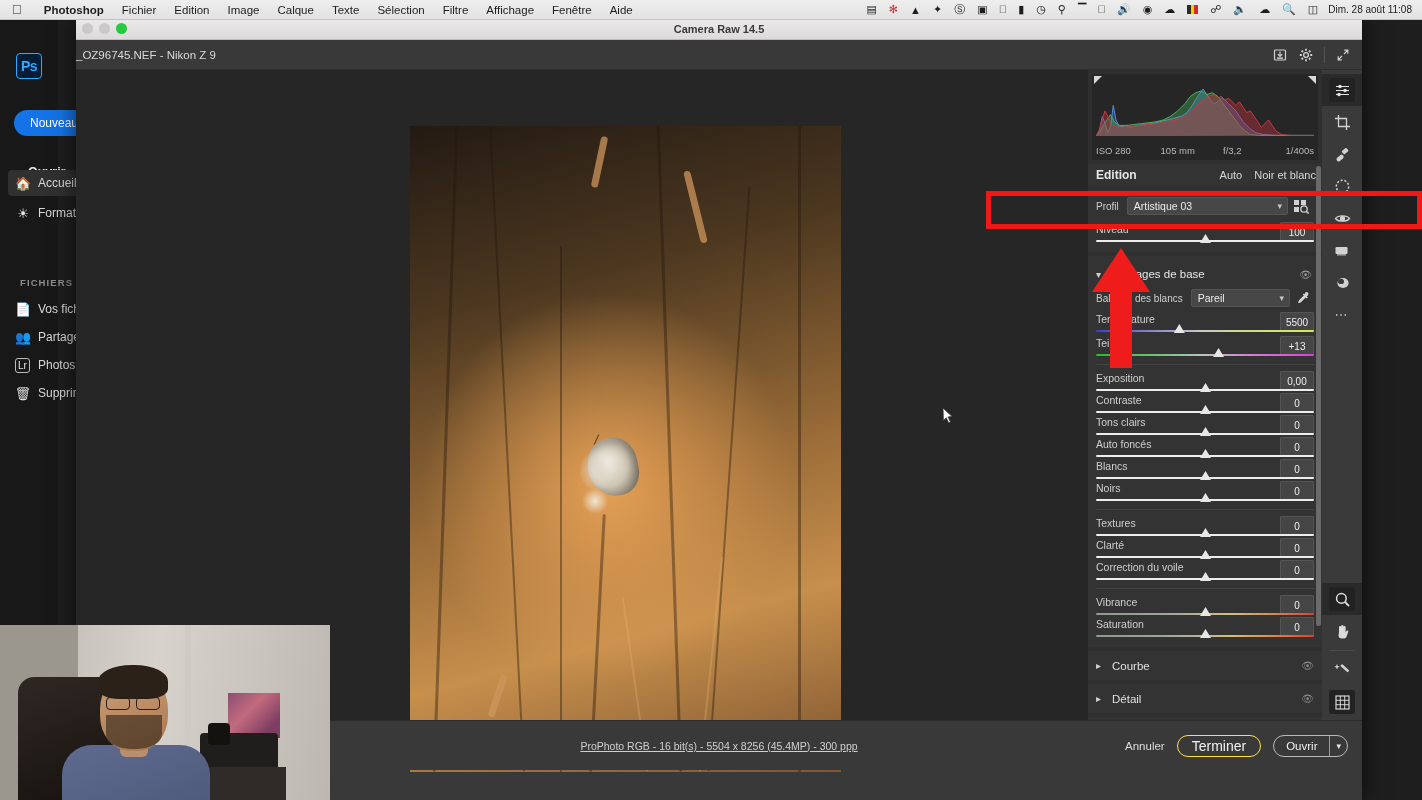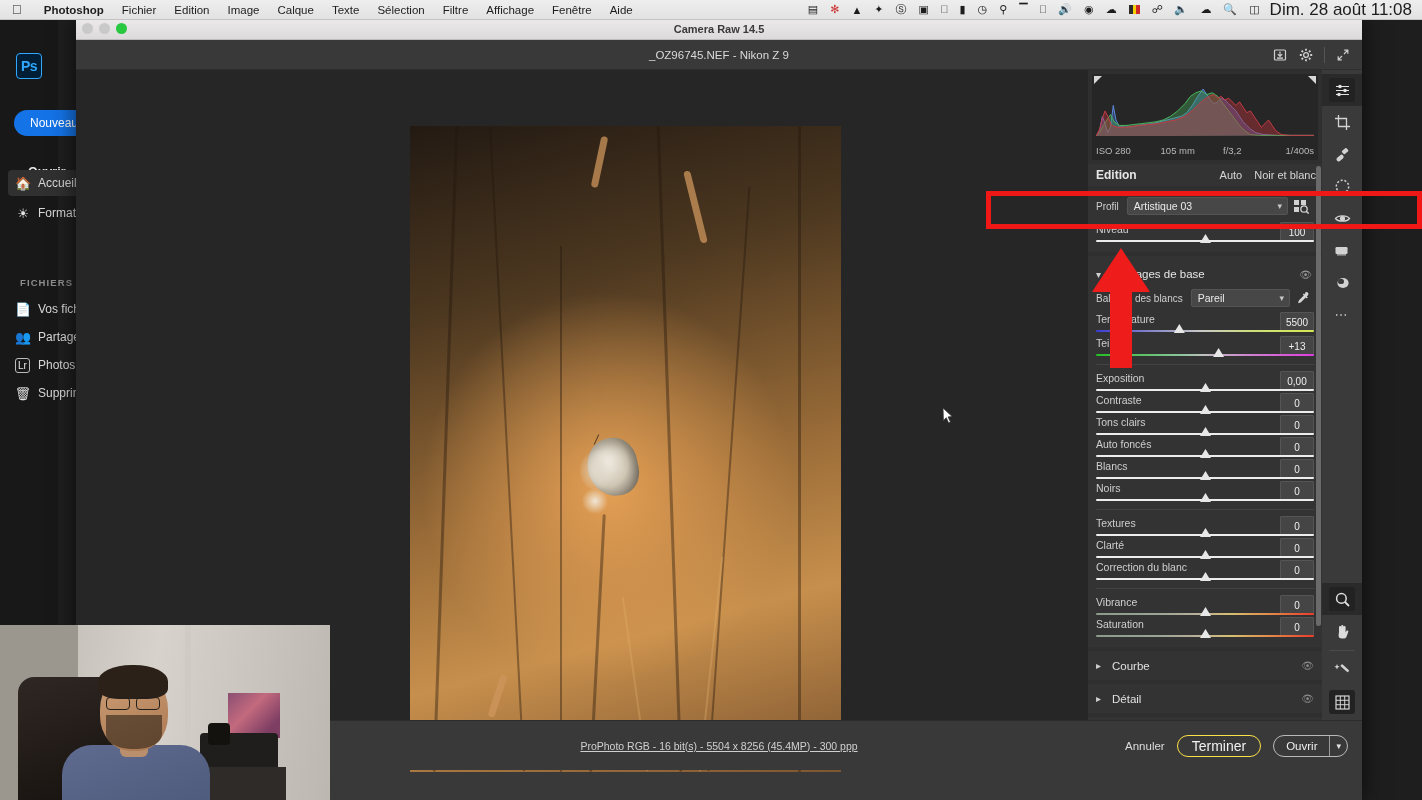--- a/index.html
+++ b/index.html
@@ -16,21 +16,21 @@
     background:linear-gradient(#eeeeee,#e2e2e2);
     border-bottom:1px solid #c3c3c3;
     display:flex; align-items:center; color:#1d1d1d; font-size:11.5px;
     z-index:60;
   }
   #menubar .apple { margin:0 13px 0 12px; font-size:13px; line-height:1; }
   #menubar .mi { padding:0 9px; white-space:nowrap; }
   #menubar .mi.bold { font-weight:bold; }
   #menubar .spacer { flex:1; }
   #menubar .sysi { padding:0 6px; font-size:11px; display:flex; align-items:center; }
-  #menubar .clock { padding:0 10px 0 4px; font-size:17px; white-space:nowrap; }
+  #menubar .clock { padding:0 10px 0 4px; font-size:10px; white-space:nowrap; }
 
   
   #ps-home { position:absolute; left:0; top:20px; width:1422px; height:780px; background:#1e1e1e; }
   #ps-rail { position:absolute; left:0; top:0; width:58px; height:780px; background:#181818; }
   #ps-logo {
     position:absolute; left:16px; top:33px; width:26px; height:26px;
     background:#001e36; border:1px solid #31a8ff; border-radius:4px;
     color:#31a8ff; font-size:14px; font-weight:bold; display:flex;
     align-items:center; justify-content:center; letter-spacing:-0.5px;
   }
@@ -78,21 +78,21 @@
   }
   #cr-titlebar {
     position:relative; height:22px; background:linear-gradient(#eceaea,#dcdada);
     border-bottom:1px solid #bdbdbd; display:flex; align-items:center;
   }
   #cr-titlebar .tl { color:#3a3a3a; font-size:11px; font-weight:bold; position:absolute;
     left:0; right:0; text-align:center; }
   .wdot { width:11px; height:11px; border-radius:50%; margin-left:6px; }
   #cr-head {
     position:relative; height:30px; background:#393939; border-bottom:1px solid #2e2e2e;
-    display:flex; align-items:center; justify-content:center;
+    display:flex; align-items:center; justify-content:flex-start;
   }
   #cr-head .fname { color:#dadada; font-size:11.5px; }
   #cr-head .tools { position:absolute; right:6px; top:0; height:30px; display:flex; align-items:center; }
   #cr-head .tools .tb { width:26px; height:22px; display:flex; align-items:center; justify-content:center; color:#cfcfcf; }
   #cr-head .tools .sep { width:1px; height:16px; background:#555; margin:0 5px; }
 
   #cr-body { position:relative; height:700px; background:#8b5cf6; }
 
   
   #canvas-area { position:absolute; left:0; top:0; right:274px; bottom:34px; background:#262626; }
@@ -611,21 +611,21 @@
             </div>
         </div>
         <div class="slider-row">
           <span class="sl-label">Clarté</span>
           <span class="numbox">0</span>
           <div class="track">
               <div class="knob" style="left:50%"></div>
             </div>
         </div>
         <div class="slider-row">
-          <span class="sl-label">Correction du blanc</span>
+          <span class="sl-label">Correction du voile</span>
           <span class="numbox">0</span>
           <div class="track">
               <div class="knob" style="left:50%"></div>
             </div>
         </div>
 
         <div class="hr"></div>
 
         <div class="slider-row">
           <span class="sl-label">Vibrance</span>

